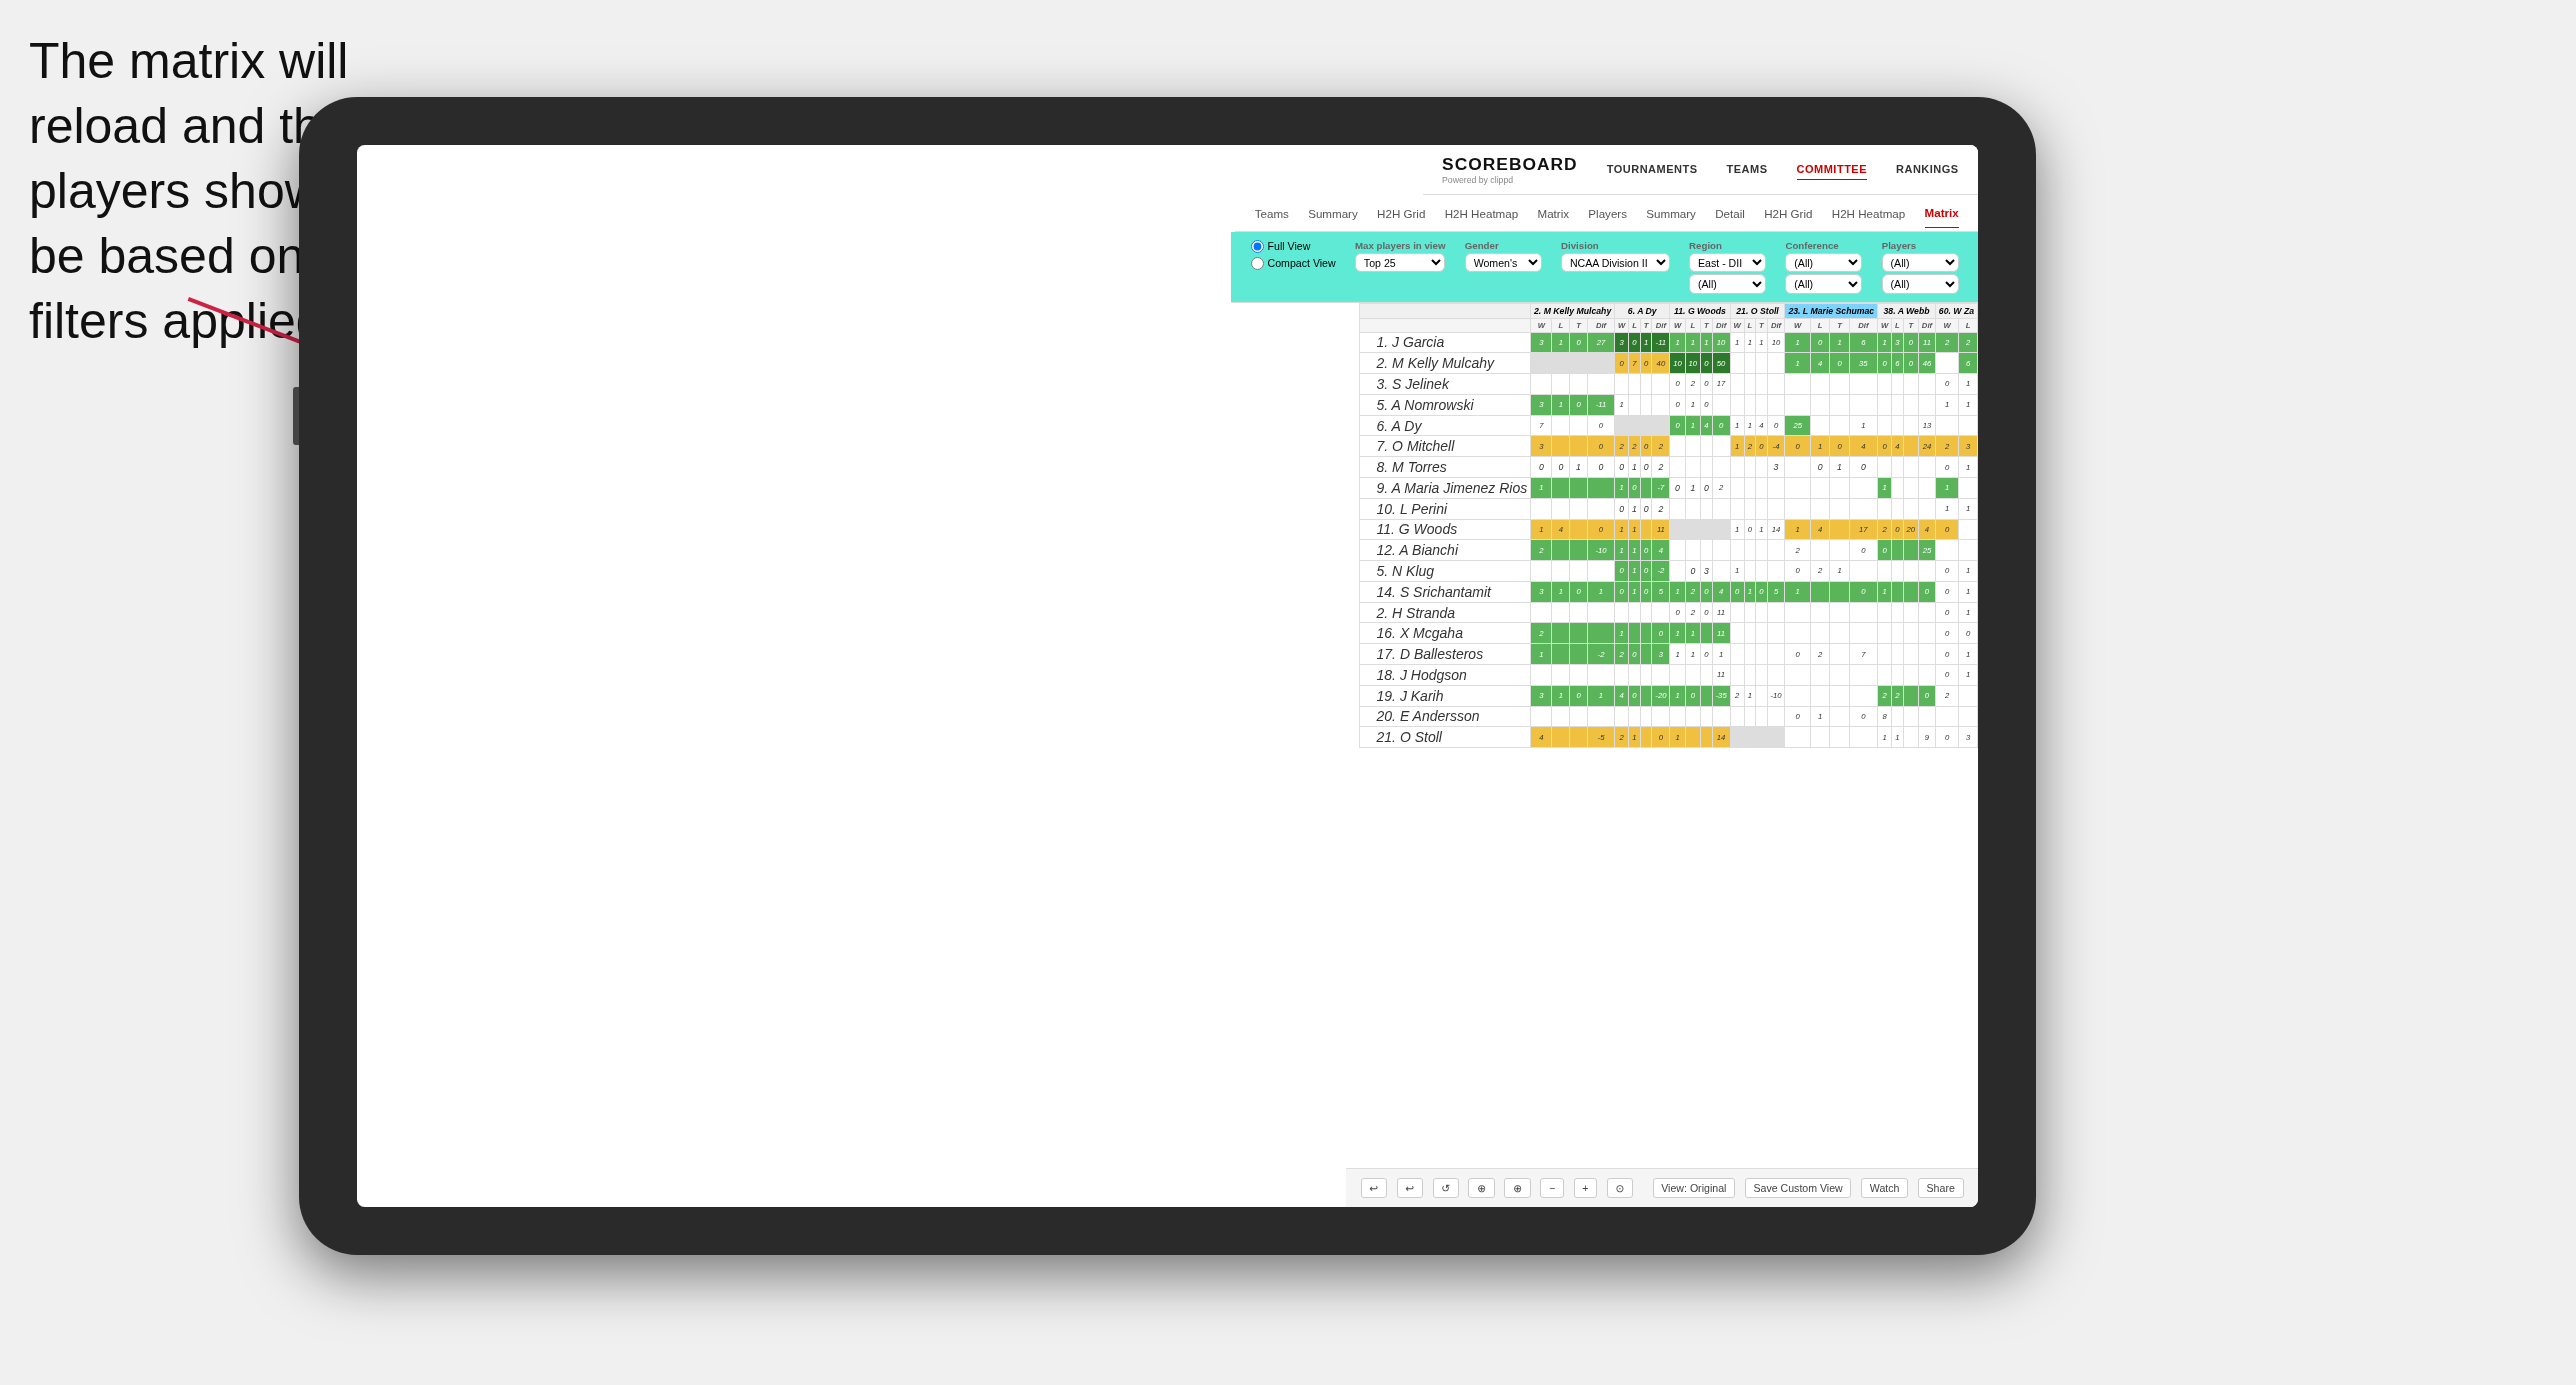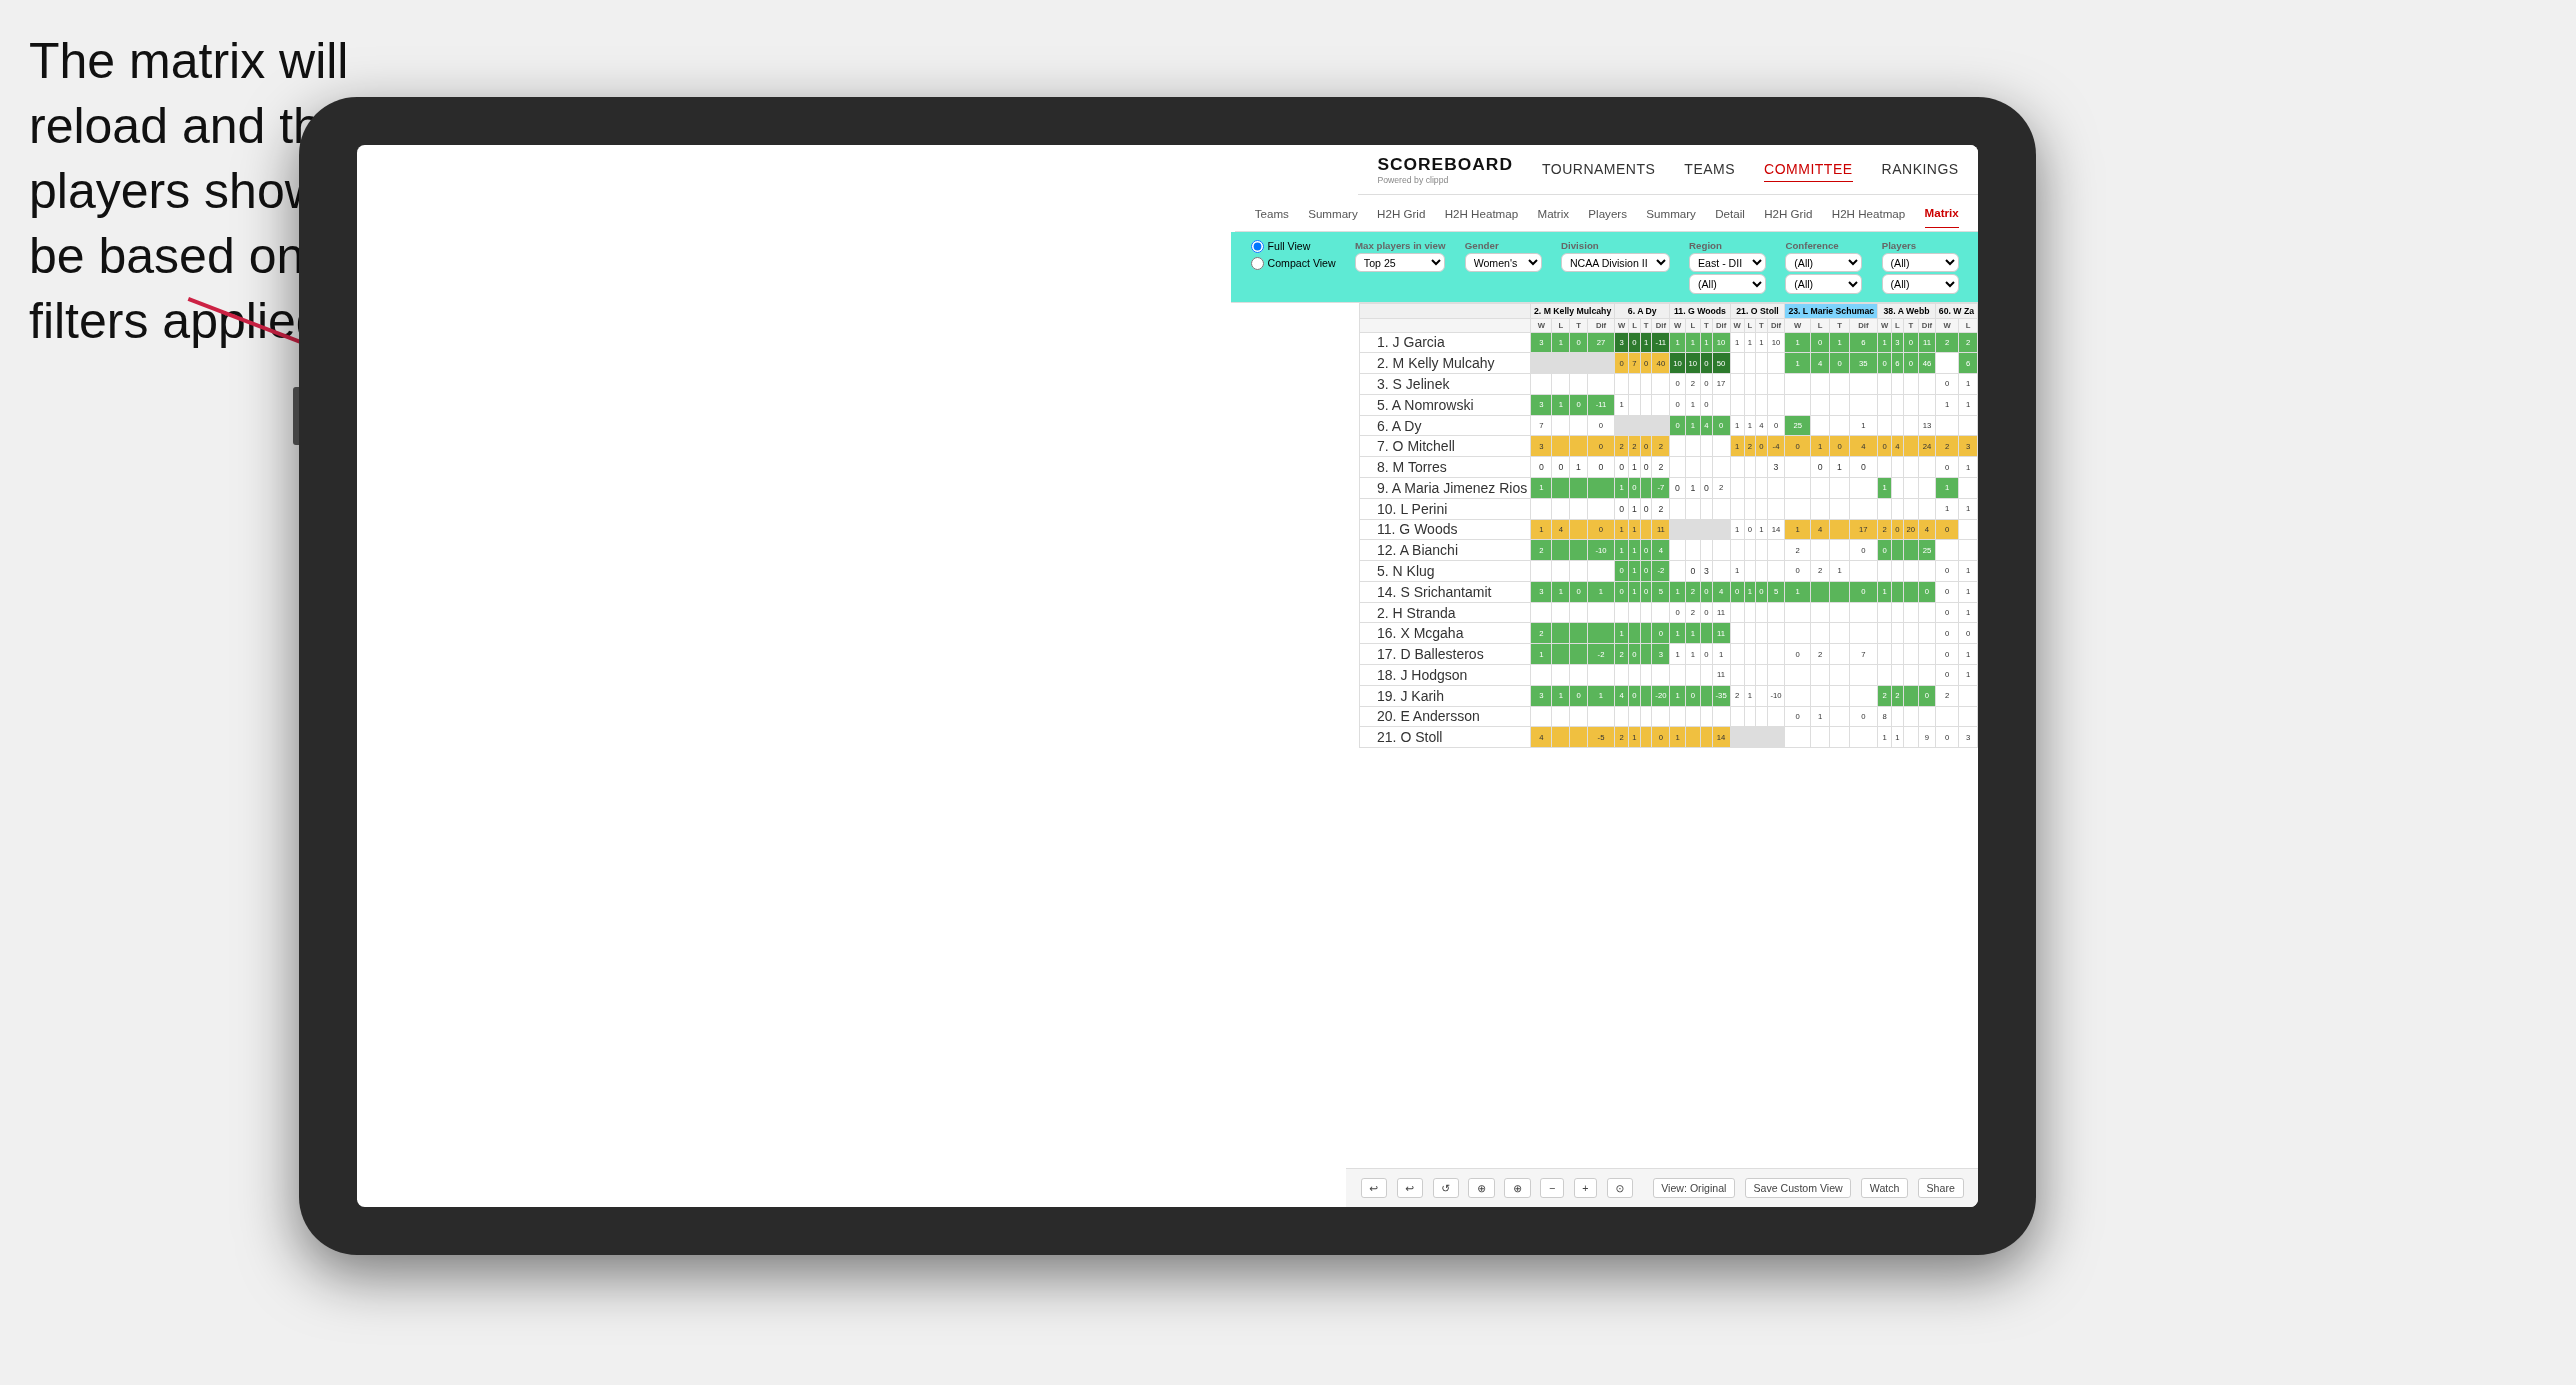--- a/index.html
+++ b/index.html
@@ -73,25 +73,25 @@
       font-size: 8.7px;
       color: #888;
     }
 
     .nav-items {
       display: flex;
       gap: 29px;
     }
 
     .nav-item {
-      font-size: 14px;
+      font-size: 11px;
       color: #333;
       cursor: pointer;
       padding: 3.9px 0;
-      font-weight: 400;
+      font-weight: 700;
       letter-spacing: 0.5px;
     }
 
     .nav-item.active {
       color: #cc0000;
       border-bottom: 1.9px solid #cc0000;
     }
 
     
     .tab-bar {
@@ -371,21 +371,21 @@
           <div class="filter-label">Players</div>
           <select class="filter-select">
             <option>(All)</option>
           </select>
           <select class="filter-select">
             <option>(All)</option>
           </select>
         </div>
       </div>
 
-      <div class="scrollable-content" style="overflow:auto;">
+      <div class="scrollable-content" style="overflow:auto;font-style:italic;">
         <table class="matrix-table" style="border-collapse:collapse; font-size:8.7px;">
           <thead>
 
             <tr>
               <th class="player-name-col" style="background:#f0f0f0; min-width:125px;"></th>
 
               <th colspan="4" class="col-header-name" style="background:#f0f0f0; font-size:8.7px; font-weight:600;">2. M Kelly Mulcahy</th>
               <th colspan="4" class="col-header-name" style="background:#f0f0f0;">6. A Dy</th>
               <th colspan="4" class="col-header-name" style="background:#f0f0f0;">11. G Woods</th>
               <th colspan="4" class="col-header-name" style="background:#f0f0f0;">21. O Stoll</th>

